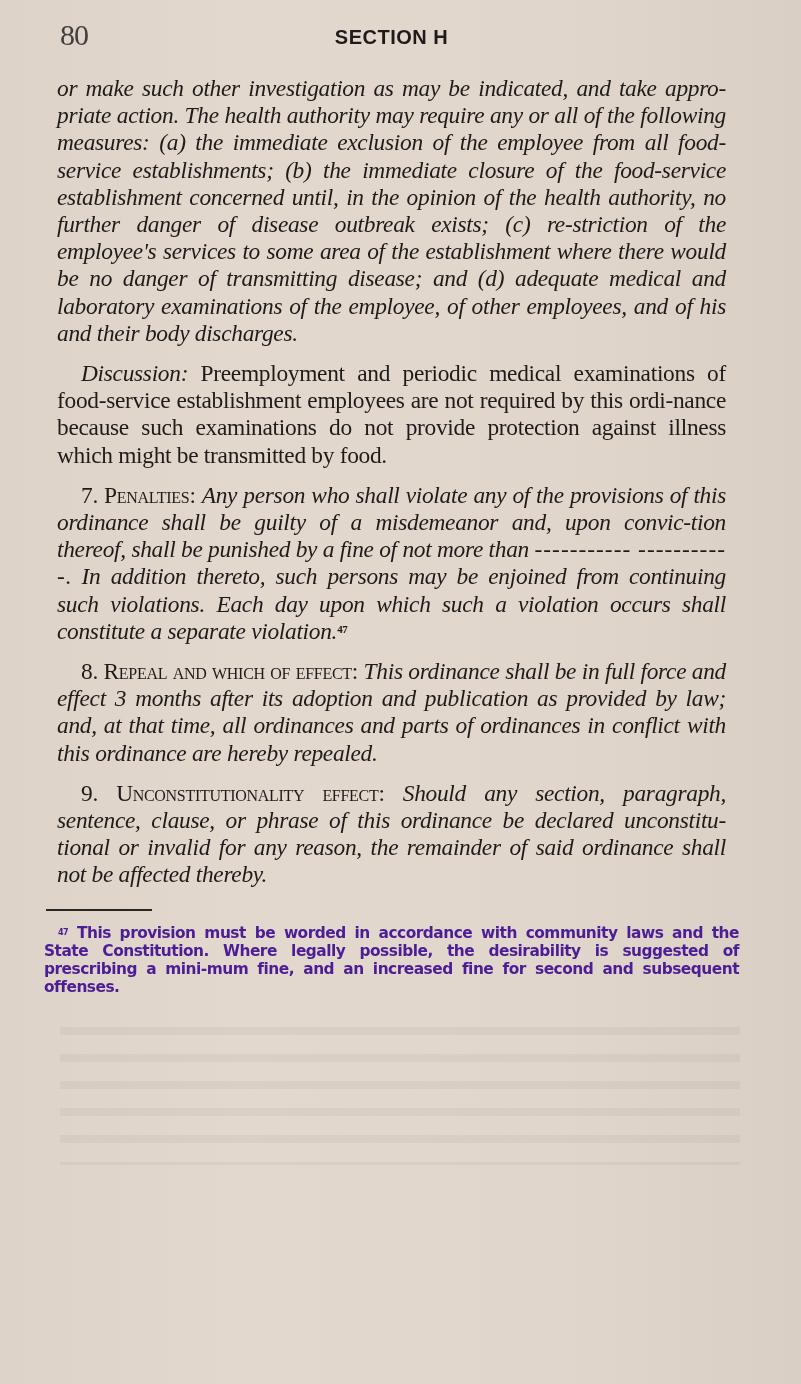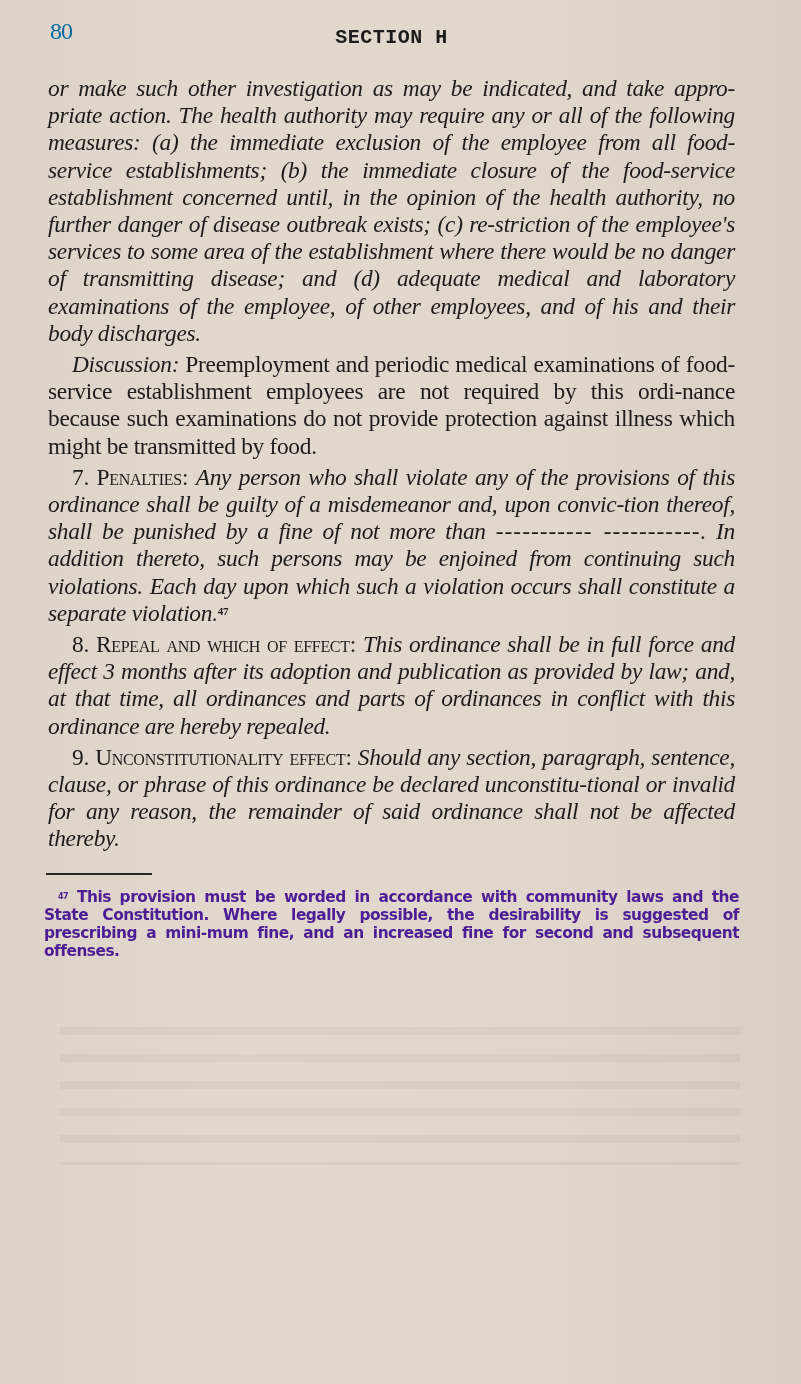--- a/index.html
+++ b/index.html
@@ -21,48 +21,48 @@
       left: 44px;
       top: 18px;
       width: 695px;
     }
     .running-head {
       position: relative;
       height: 40px;
     }
     .page-number {
       position: absolute;
-      left: 6px;
+      left: 16px;
       top: 0;
-      font-size: 24px;
+      font-size: 30px;
       font-family: "Liberation Serif", serif;
-      color: #0369a1;
+      color: #404040;
       letter-spacing: -1px;
     }
     .section-title {
       position: absolute;
       left: 0;
       right: 0;
       top: 8px;
       text-align: center;
       font-size: 20px;
       font-weight: bold;
-      font-family: Liberation Mono, monospace;
+      font-family: Liberation Sans, sans-serif;
       letter-spacing: 0.5px;
     }
     .body-text {
       margin-top: 17px;
       font-family: "Liberation Serif", serif;
       font-size: 23.4px;
       line-height: 27.2px;
       text-align: justify;
       letter-spacing: -0.3px;
     }
     .body-text p {
-      margin: 4px;
+      margin: 13px;
     }
     .indent {
       text-indent: 24px;
     }
     .it {
       font-style: italic;
     }
     .bi {
       font-style: italic;
       font-weight: normal;

